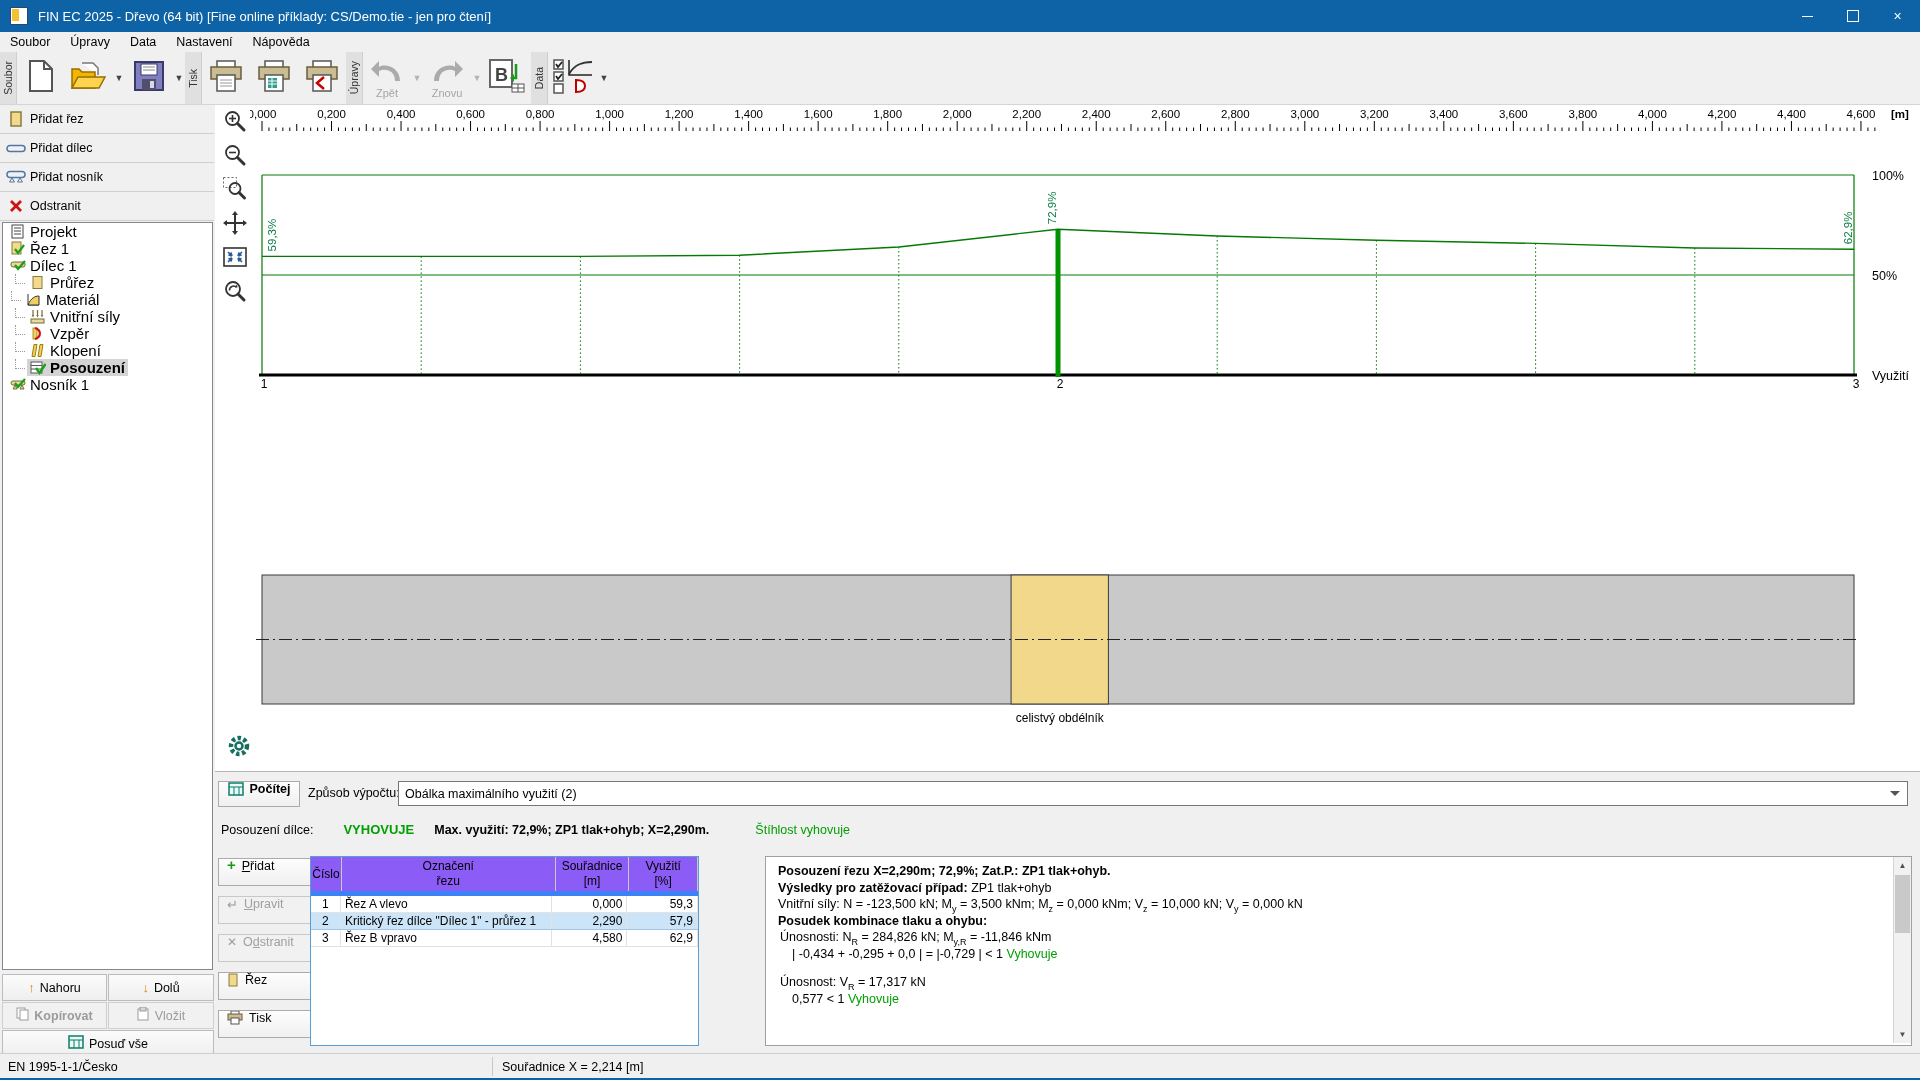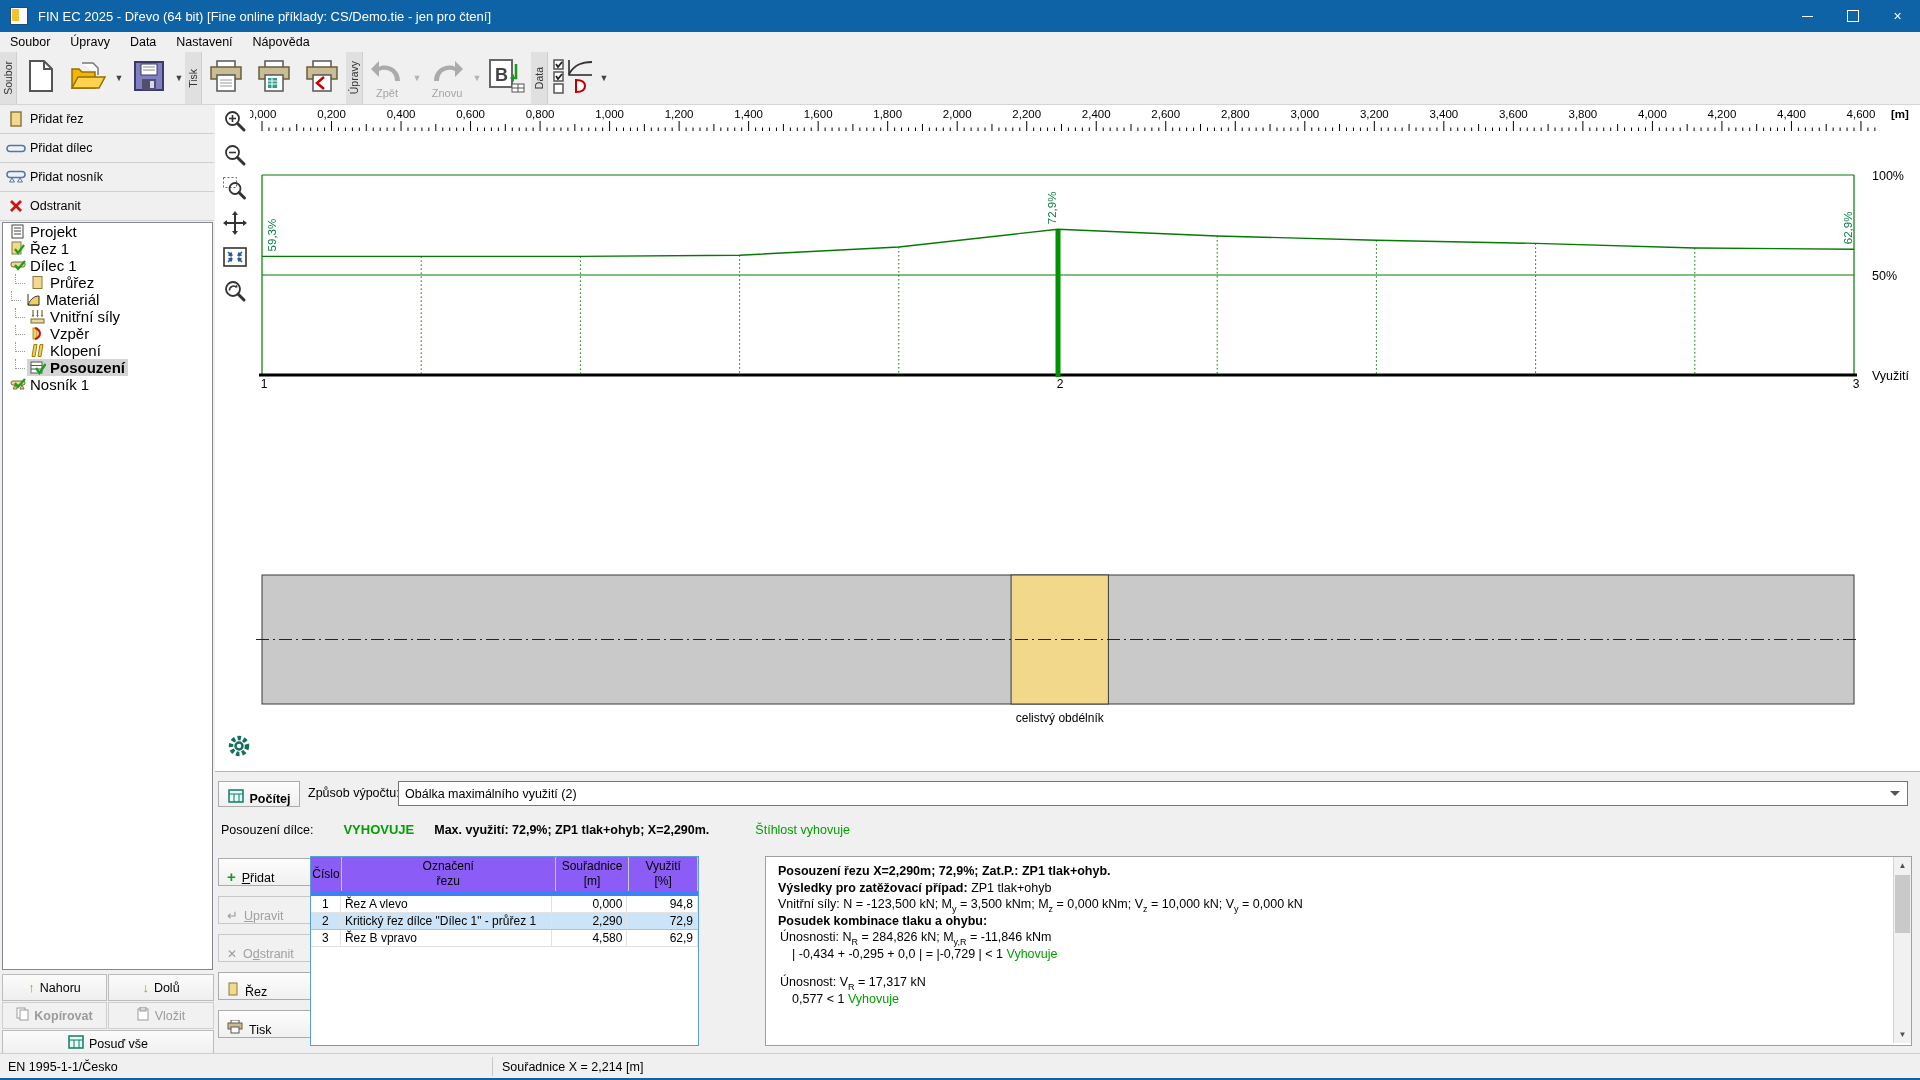--- a/index.html
+++ b/index.html
@@ -41,21 +41,21 @@
   .sb-btn.disabled{color:#9b9b9b;background:#f1f1f1;border-color:#cfcfcf;}
   .arrow-or{color:#e07f00;font-weight:bold;font-size:13px;}
   
   #canvas{left:215px;top:105px;width:1705px;height:666px;background:#fff;}
   .zoombtn{position:absolute;width:30px;height:30px;display:flex;align-items:center;justify-content:center;background:#fff;}
   .rl{font-size:11.5px;fill:#000;}
   .rb{font-weight:bold;}
   .tick{stroke:#000;stroke-width:1;}
   
   #bottompanel{left:215px;top:771px;width:1705px;height:282px;background:#f0f0f0;border-top:1px solid #b5b5b5;}
-  .btn{background:linear-gradient(#fdfdfd,#f0f0f0);border:1px solid #ababab;display:flex;align-items:flex-end;justify-content:center;font-size:12.5px;gap:6px;}
+  .btn{background:linear-gradient(#fdfdfd,#f0f0f0);border:1px solid #ababab;display:flex;align-items:flex-start;justify-content:center;font-size:12.5px;gap:6px;}
   .btn.disabled{color:#a0a0a0;border-color:#c8c8c8;background:#f1f1f1;}
   #combo{position:absolute;left:183px;top:9px;width:1508px;height:23px;background:#fff;border:1px solid #767676;display:flex;align-items:center;font-size:12.5px;}
   #combo .val{margin-left:6px;flex:1;}
   #combo .caret{width:0;height:0;border-left:5px solid transparent;border-right:5px solid transparent;border-top:5px solid #555;margin-right:7px;}
   #verdictrow{position:absolute;left:6px;top:50px;display:flex;align-items:center;font-size:12.5px;white-space:nowrap;}
   #verdict-status{color:var(--status_green,#00a000);font-weight:bold;margin-left:30px;font-size:13px;}
   #verdict-detail{font-weight:bold;margin-left:20px;}
   #verdict-slender{color:var(--status_green,#00a000);margin-left:46px;}
   
   #sections-table{position:absolute;left:95px;top:84px;width:387px;height:188px;background:#fff;border:1px solid #5a9fd4;font-size:12px;}
@@ -806,27 +806,27 @@
         <div class="th-cell" style="width:68px;">
           <div>Využití</div>
           <div>[%]</div>
         </div>
       </div>
     <div id="table-body">
         <div class="tb-row">
           <div class="td ctr" style="width:30px;">1</div>
           <div class="td txt" style="width:214px;">Řez A vlevo</div>
           <div class="td num" style="width:73px;">0,000</div>
-          <div class="td num" style="width:68px;">94,8</div>
+          <div class="td num" style="width:68px;">59,3</div>
         </div>
         <div class="tb-row selected">
           <div class="td ctr" style="width:30px;">2</div>
           <div class="td txt" style="width:214px;">Kritický řez dílce "Dílec 1" - průřez 1</div>
           <div class="td num" style="width:73px;">2,290</div>
-          <div class="td num" style="width:68px;">72,9</div>
+          <div class="td num" style="width:68px;">57,9</div>
         </div>
         <div class="tb-row">
           <div class="td ctr" style="width:30px;">3</div>
           <div class="td txt" style="width:214px;">Řez B vpravo</div>
           <div class="td num" style="width:73px;">4,580</div>
           <div class="td num" style="width:68px;">62,9</div>
         </div>
       </div>
   </div>
   <div id="results">

